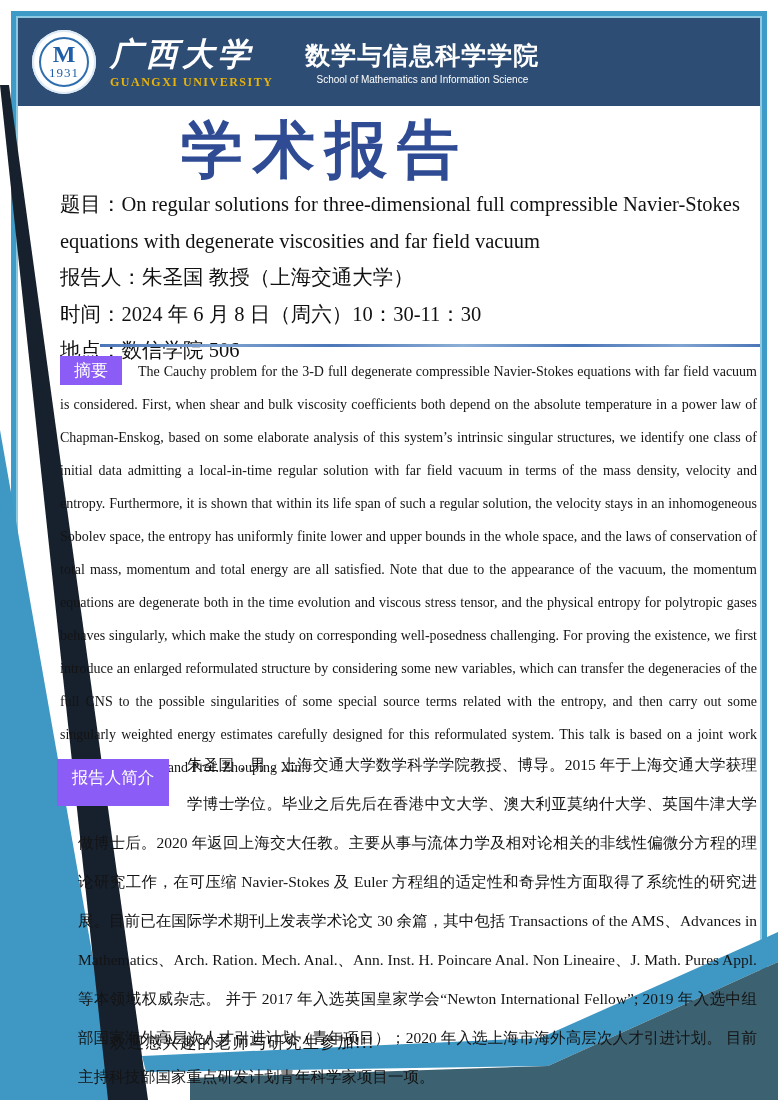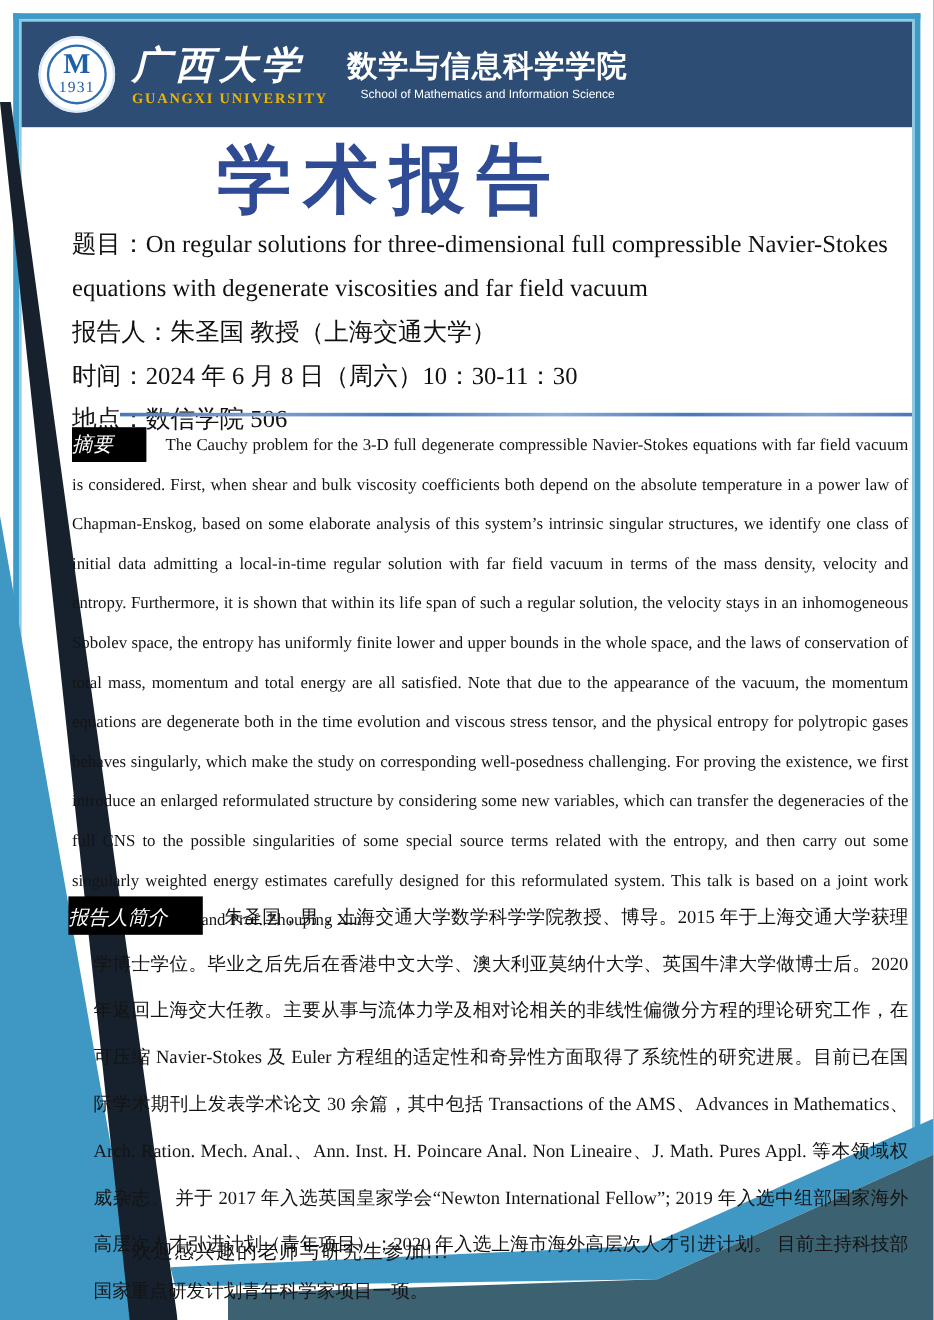--- a/index.html
+++ b/index.html
@@ -38,21 +38,21 @@
   .logo-year{font-size:13px;color:#1f5fa8;letter-spacing:1px;}
   .calli-wrap{margin-left:14px;flex:0 0 auto;}
   .calli{
     color:#ffffff;font-family:"DejaVu Serif","Liberation Serif",serif;
     font-style:italic;font-weight:bold;font-size:32px;letter-spacing:4px;line-height:38px;
   }
   .univ-en{
     color:#eab308;font-family:"Liberation Serif",serif;font-weight:bold;
     font-size:12px;letter-spacing:1.5px;margin-top:2px;
   }
-  .school-wrap{margin-left:16px;}
+  .school-wrap{margin-left:32px;}
   .school-zh{
     color:#ffffff;font-family:"Liberation Sans","DejaVu Sans",sans-serif;
     font-weight:bold;font-size:25px;letter-spacing:1px;line-height:30px;
   }
   .school-en{
     color:#ffffff;font-family:"Liberation Sans","DejaVu Sans",sans-serif;
     font-size:10px;margin-top:4px;text-align:center;
   }
   
   .shape{left:0;top:0;width:778px;height:1100px;z-index:5;pointer-events:none;}
@@ -67,38 +67,37 @@
     font-weight:bold;font-size:62px;letter-spacing:10px;color:#2e4b94;z-index:10;
   }
   .info-block{
     left:60px;top:186px;width:700px;font-size:20.5px;line-height:36.5px;color:#111;z-index:10;
   }
   .divider{
     left:100px;top:344px;width:660px;height:3px;z-index:10;
     background:linear-gradient(90deg,#4b76b8,#7fa3d0 18%,#4b76b8 35%,#8cafd6 55%,#4b76b8 72%,#7fa3d0 88%,#4b76b8);
   }
   .badge{
-    float:left;background:#000000;color:#ffffff;text-align:left;
+    float:left;background:#8b5cf6;color:#ffffff;text-align:center;
     font-family:"Liberation Sans","DejaVu Sans",sans-serif;
-    font-style:italic;
   }
   .abstract-para{
     left:60px;top:355px;width:697px;font-size:14px;line-height:33px;
     text-align:justify;color:#141414;z-index:10;
   }
   .abstract-badge{
     width:62px;height:29px;line-height:29px;font-size:17px;margin-right:16px;margin-top:1px;
   }
   .bio-para{
     left:78px;top:745px;width:679px;font-size:15.5px;line-height:39px;
     text-align:justify;color:#141414;z-index:10;
   }
   .bio-badge{
-    width:112px;height:32px;line-height:36px;font-size:16.5px;
-    margin-left:-21px;margin-right:18px;margin-top:2px;
+    width:112px;height:47px;line-height:36px;font-size:16.5px;
+    margin-left:-21px;margin-right:18px;margin-top:14px;
   }
   .footer-line{
     left:110px;top:1032px;font-size:16.5px;color:#141414;z-index:10;letter-spacing:1px;
   }
 </style>
 </head>
 <body>
 
 <div class="abs frame">
   <div class="frame-inner"></div>

